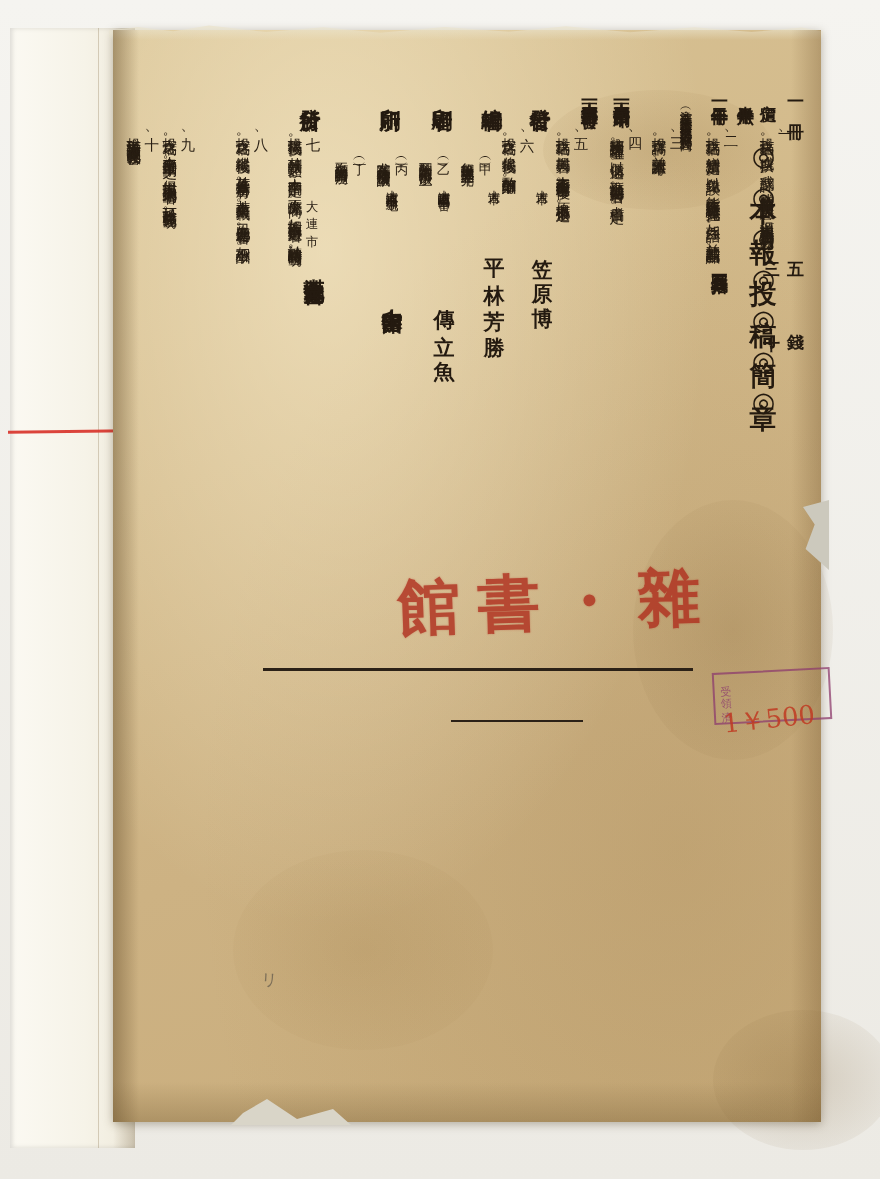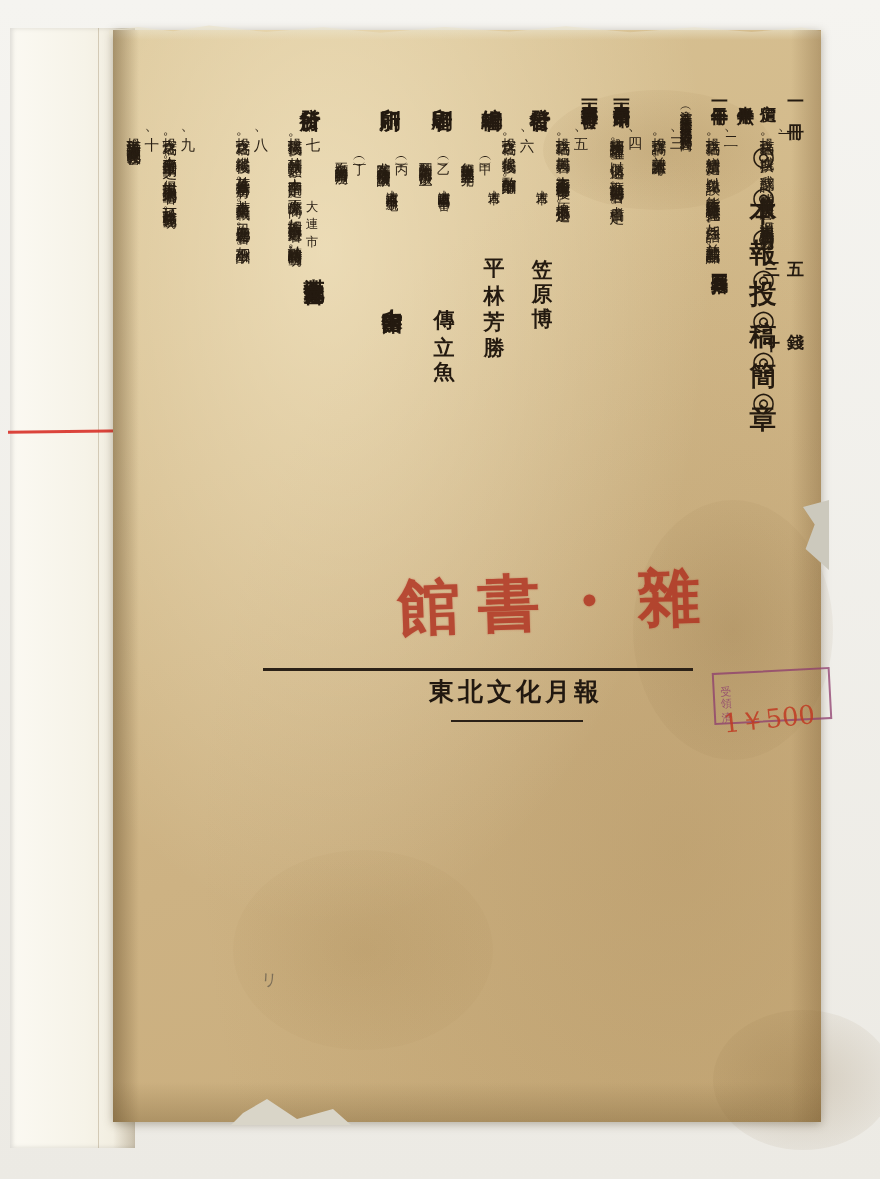--- a/index.html
+++ b/index.html
@@ -319,21 +319,20 @@
     </div>
 
     <div class="art-col vtext" style="position:absolute; left:66px; top:96px;">九、</div>
     <div class="art-col vtext" style="position:absolute; left:48px; top:96px;">投寄之稿。本會得酌量增刪之。但投稿人不願他人增刪者。可於投稿時豫先聲明。</div>
     <div class="art-col vtext" style="position:absolute; left:30px; top:96px;">十、</div>
     <div class="art-col vtext" style="position:absolute; left:12px; top:96px;">投稿者請逕寄大連滿蒙文化協會收。</div>
 
     <div id="seal">館書・雜</div>
 
     <div id="colophon-rule"></div>
-    <div id="colophon-title" class="vtext" style="writing-mode:horizontal-tb;">東北文化月報</div>
     <div id="colophon-rule2"></div>
 
     <div class="col-line vtext" style="right:44px; top:62px; font-size:16px;">定價</div>
 
     <div class="col-line vtext" style="right:16px; top:62px;">一　冊</div>
     <div class="col-line vtext" style="right:16px; top:200px;">　五　　　　錢</div>
 
     <div class="col-line vtext" style="right:66px; top:62px;">半年六冊</div>
     <div class="col-line vtext" style="right:40px; top:200px;">　三　　　　十</div>
 

